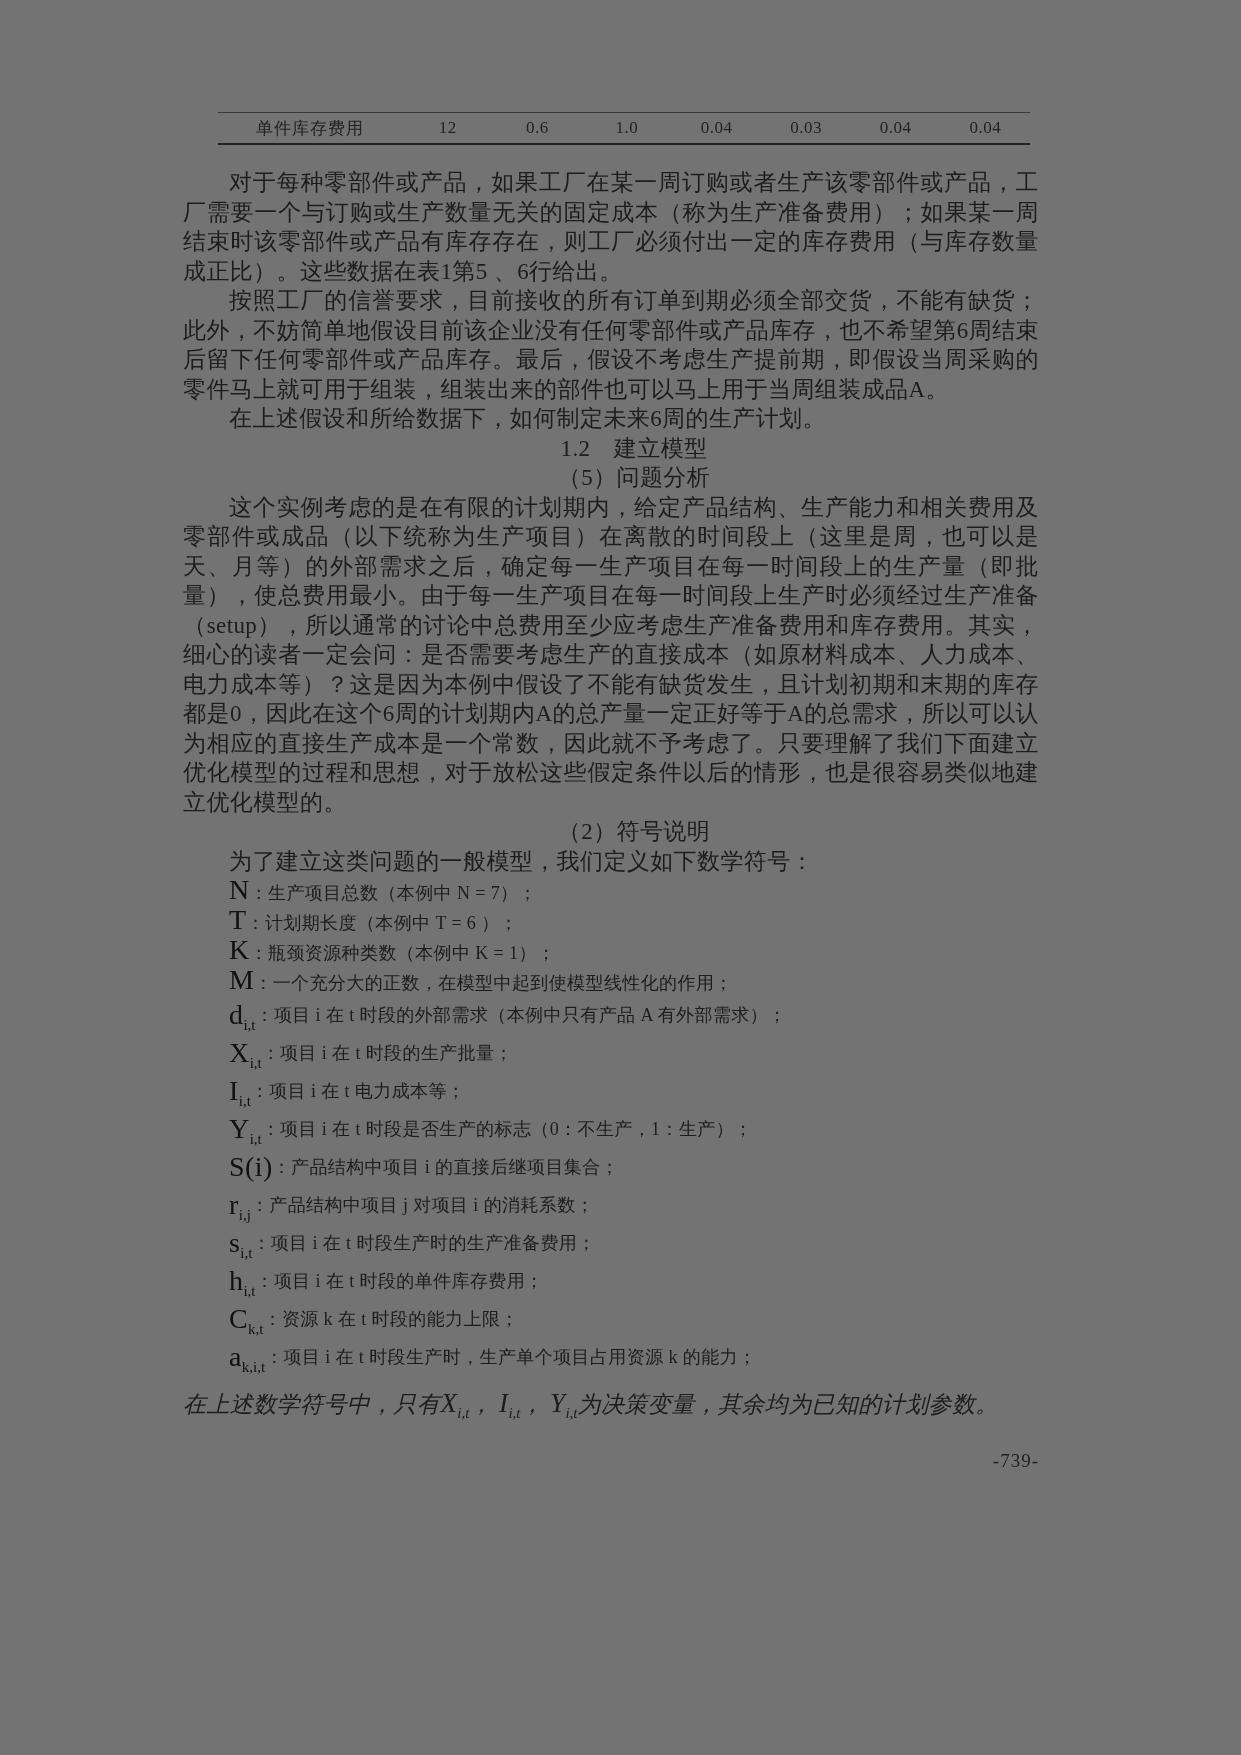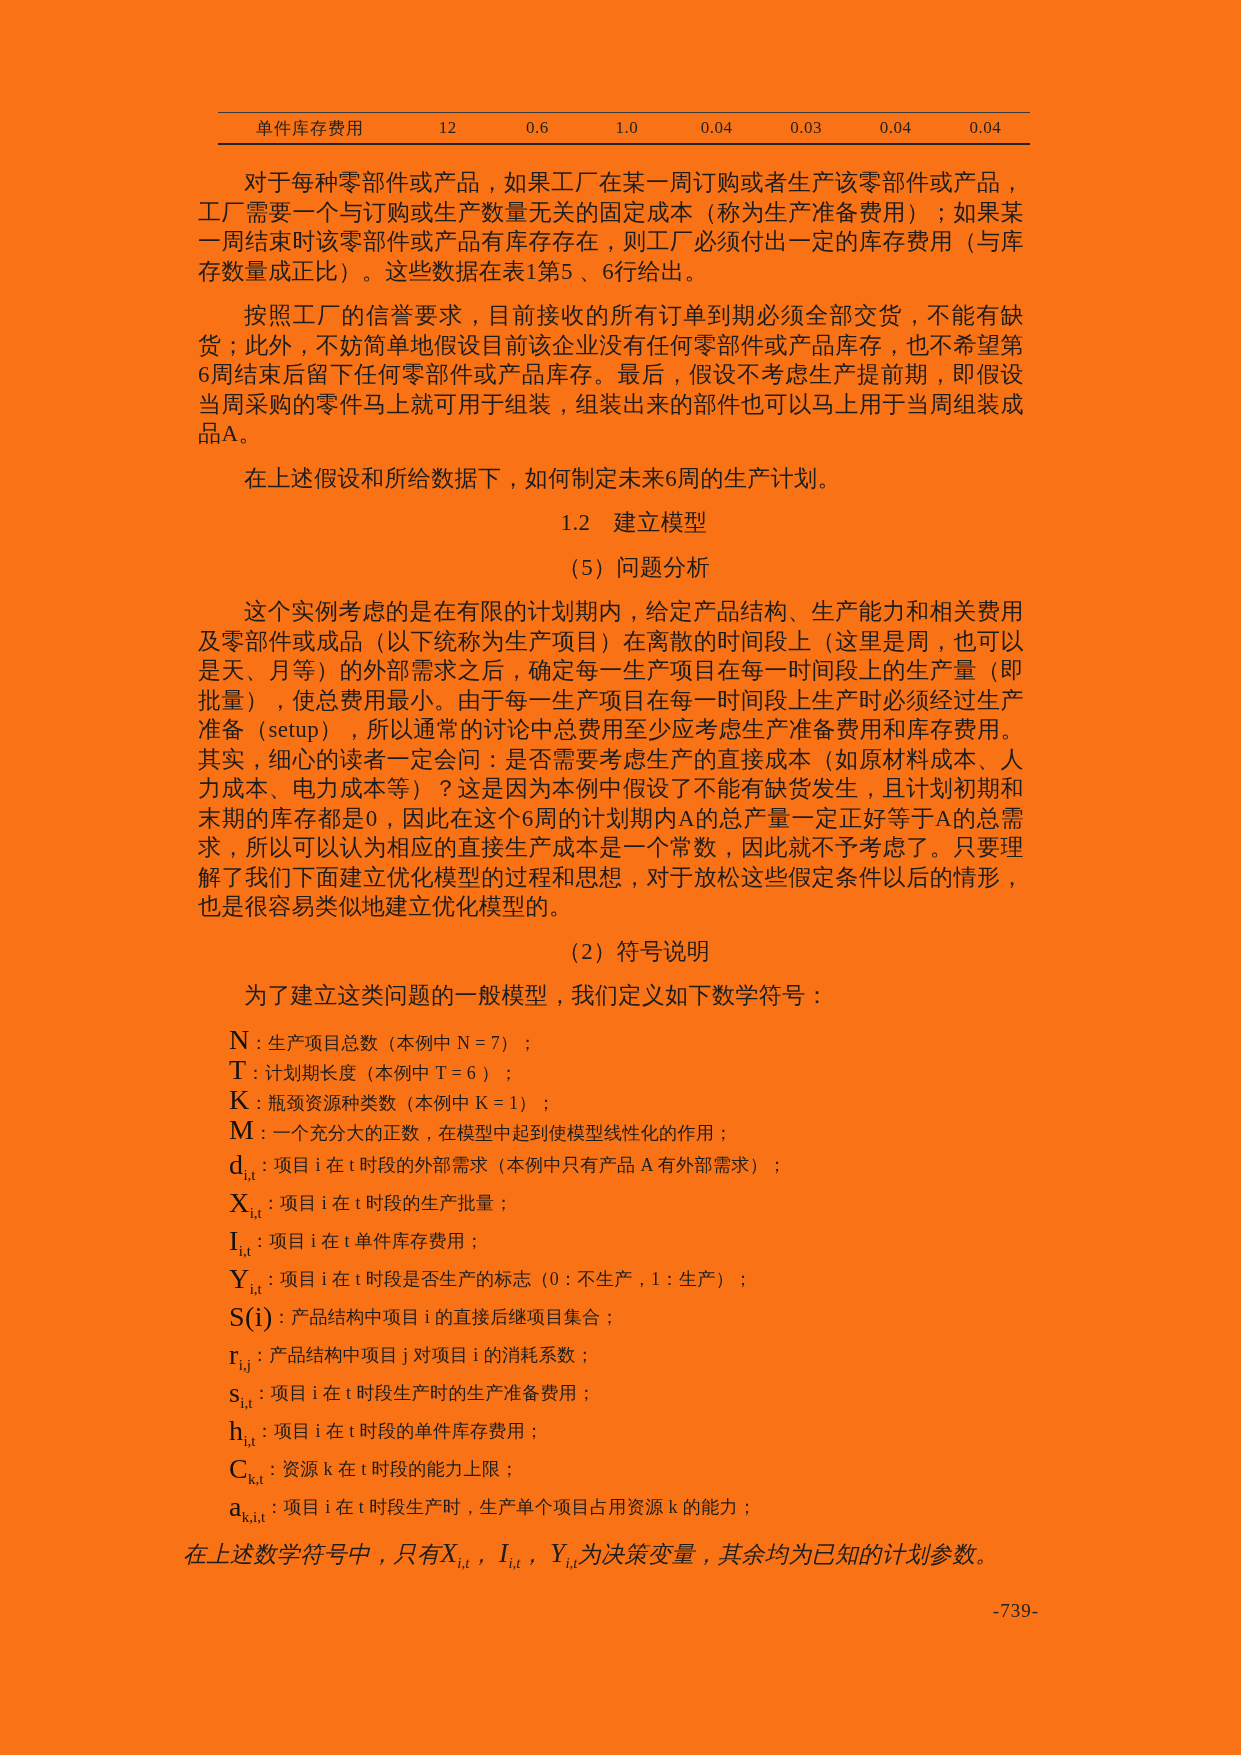--- a/index.html
+++ b/index.html
@@ -1,20 +1,20 @@
 <!DOCTYPE html>
 <html><head>
 <meta charset="utf-8">
 <style>
   html, body { margin: 0; padding: 0; background: #ffffff; }
   .page {
     position: relative;
     width: 1241px;
     height: 1755px;
-    background: #f97316;
+    background: #737373;
     font-family: "Liberation Serif", "DejaVu Serif", serif;
     color: #1d1d1d;
     overflow: hidden;
   }
   .content {
     position: absolute;
     left: 183px;
     top: 0;
     width: 856px;
   }
@@ -31,21 +31,21 @@
     align-items: center;
     height: 30px;
     font-size: 17px;
     letter-spacing: 1px;
     color: #222;
   }
   .tlabel { flex: 0 0 185px; padding-left: 38px; box-sizing: border-box; white-space: nowrap; }
   .tcell  { flex: 1 1 0; text-align: center; letter-spacing: 0.5px; }
   
   .para, .heading {
-    margin: 15px;
+    margin: 0;
     font-size: 23px;
     line-height: 29.5px;
     letter-spacing: 0.4px;
     text-align: justify;
     text-indent: 2em;
     color: #1d1d1d;
   }
   .first-para { margin-top: 23px; }
   .heading { text-align: center; }
   
@@ -137,21 +137,21 @@
         <div class="symrow tall">
           <span class="sym">d<sub>i,t</sub></span>
           <span class="desc">：项目 i 在 t 时段的外部需求（本例中只有产品 A 有外部需求）；</span>
         </div>
         <div class="symrow tall">
           <span class="sym">X<sub>i,t</sub></span>
           <span class="desc">：项目 i 在 t 时段的生产批量；</span>
         </div>
         <div class="symrow tall">
           <span class="sym">I<sub>i,t</sub></span>
-          <span class="desc">：项目 i 在 t 单件库存费用；</span>
+          <span class="desc">：项目 i 在 t 电力成本等；</span>
         </div>
         <div class="symrow tall">
           <span class="sym">Y<sub>i,t</sub></span>
           <span class="desc">：项目 i 在 t 时段是否生产的标志（0：不生产，1：生产）；</span>
         </div>
         <div class="symrow tall">
           <span class="sym">S(i)</span>
           <span class="desc">：产品结构中项目 i 的直接后继项目集合；</span>
         </div>
         <div class="symrow tall">

